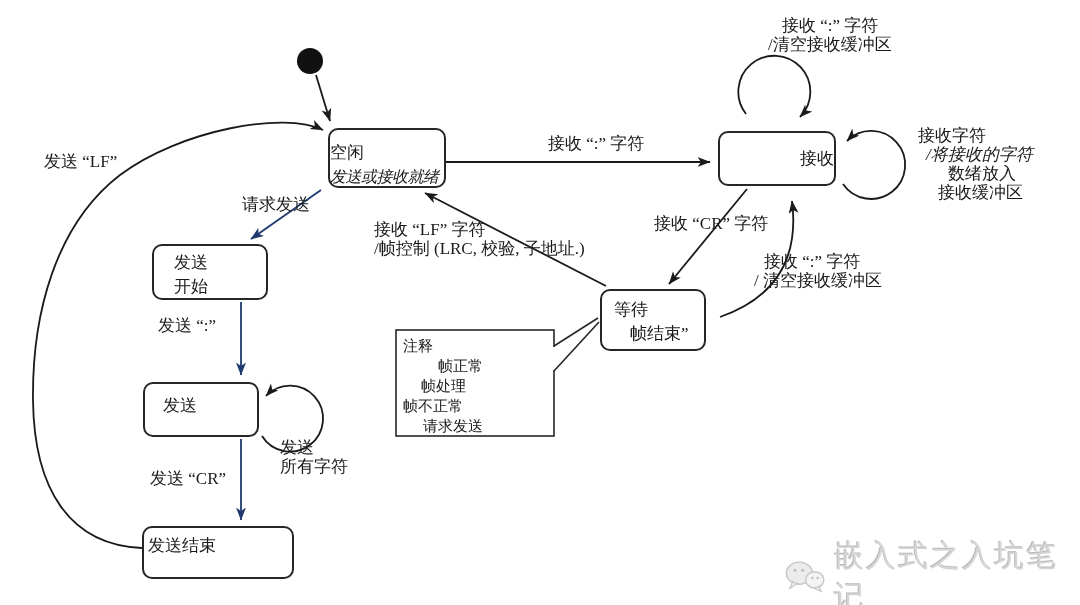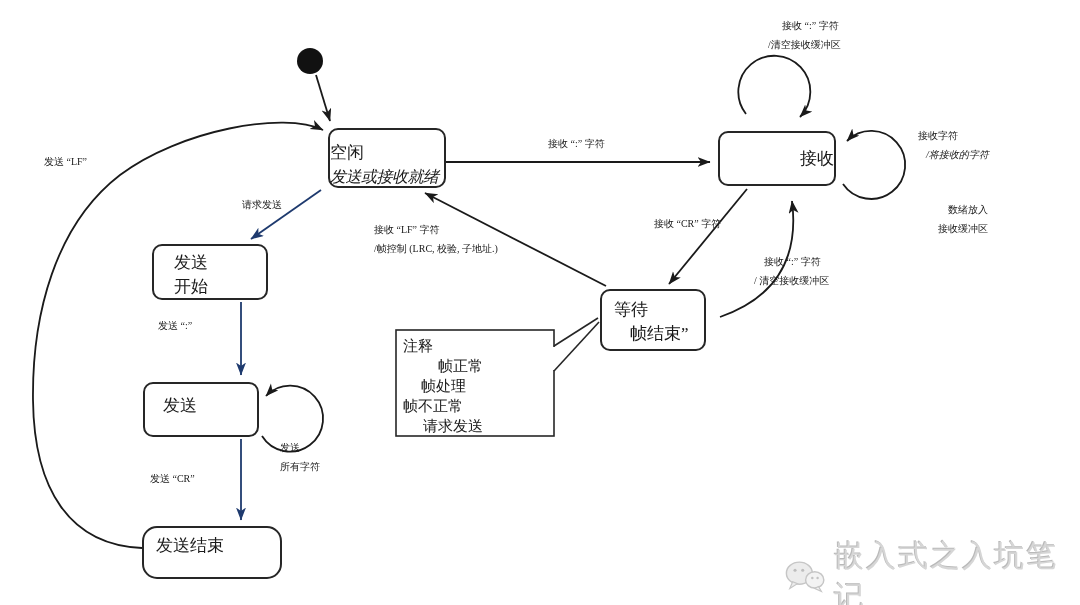--- a/index.html
+++ b/index.html
@@ -8,38 +8,38 @@
     font-family:"Liberation Serif","DejaVu Serif",serif;color:#1a1a1a;
   }
   #wires{position:absolute;left:0;top:0;z-index:1;}
   .state{
     position:absolute;z-index:2;background:#ffffff;border:2px solid #262626;
     border-radius:10px;box-sizing:border-box;font-size:17px;line-height:24px;
   }
   .state .ln{white-space:nowrap;}
   .note-text{position:absolute;z-index:3;font-size:15px;line-height:20px;font-family:Liberation Serif, serif;}
   .note-text .ln{white-space:nowrap;}
-  .lbl{position:absolute;z-index:3;font-size:10px;line-height:19px;white-space:nowrap;}
+  .lbl{position:absolute;z-index:3;font-size:17px;line-height:19px;white-space:nowrap;}
   .lbl .ln{white-space:nowrap;}
   
   #st-idle{left:328px;top:128px;width:118px;height:60px;padding-top:11px;font-size:17px;}
   #st-idle .sub{font-size:16px;letter-spacing:-0.5px;font-style:italic;}
   #st-receive{left:718px;top:131px;width:118px;height:55px;text-align:right;line-height:51px;}
   #st-send-start{left:152px;top:244px;width:116px;height:56px;padding:5px 0 0 20px;}
   #st-send{left:143px;top:382px;width:116px;height:55px;padding:10px 0 0 18px;}
-  #st-send-end{left:142px;top:526px;width:140px;height:53px;padding:6px 0 0 12px;border-radius:15px;}
+  #st-send-end{left:142px;top:526px;width:152px;height:53px;padding:6px 0 0 4px;}
   #st-wait{left:600px;top:289px;width:106px;height:62px;padding:7px 0 0 12px;}
   #st-wait .sub{padding-left:16px;}
   
   #lbl-recv-colon{left:548px;top:134px;}
   #lbl-loop-top{left:768px;top:16px;}
   #lbl-loop-top .l1{padding-left:14px;}
   #lbl-loop-right{left:918px;top:126px;}
   #lbl-loop-right .l2{padding-left:8px;font-style:italic;}
-  #lbl-loop-right .l3{padding-left:30px;margin-top:36px;}
+  #lbl-loop-right .l3{padding-left:30px;}
   #lbl-loop-right .l4{padding-left:20px;}
   #lbl-recv-cr{left:654px;top:214px;}
   #lbl-recv-colon-clear{left:754px;top:252px;}
   #lbl-recv-colon-clear .l1{padding-left:10px;}
   #lbl-recv-lf{left:374px;top:220px;}
   #lbl-request-send{left:242px;top:195px;}
   #lbl-send-colon{left:158px;top:316px;}
   #lbl-send-loop{left:280px;top:438px;}
   #lbl-send-cr{left:150px;top:469px;}
   #lbl-send-lf{left:44px;top:152px;}

